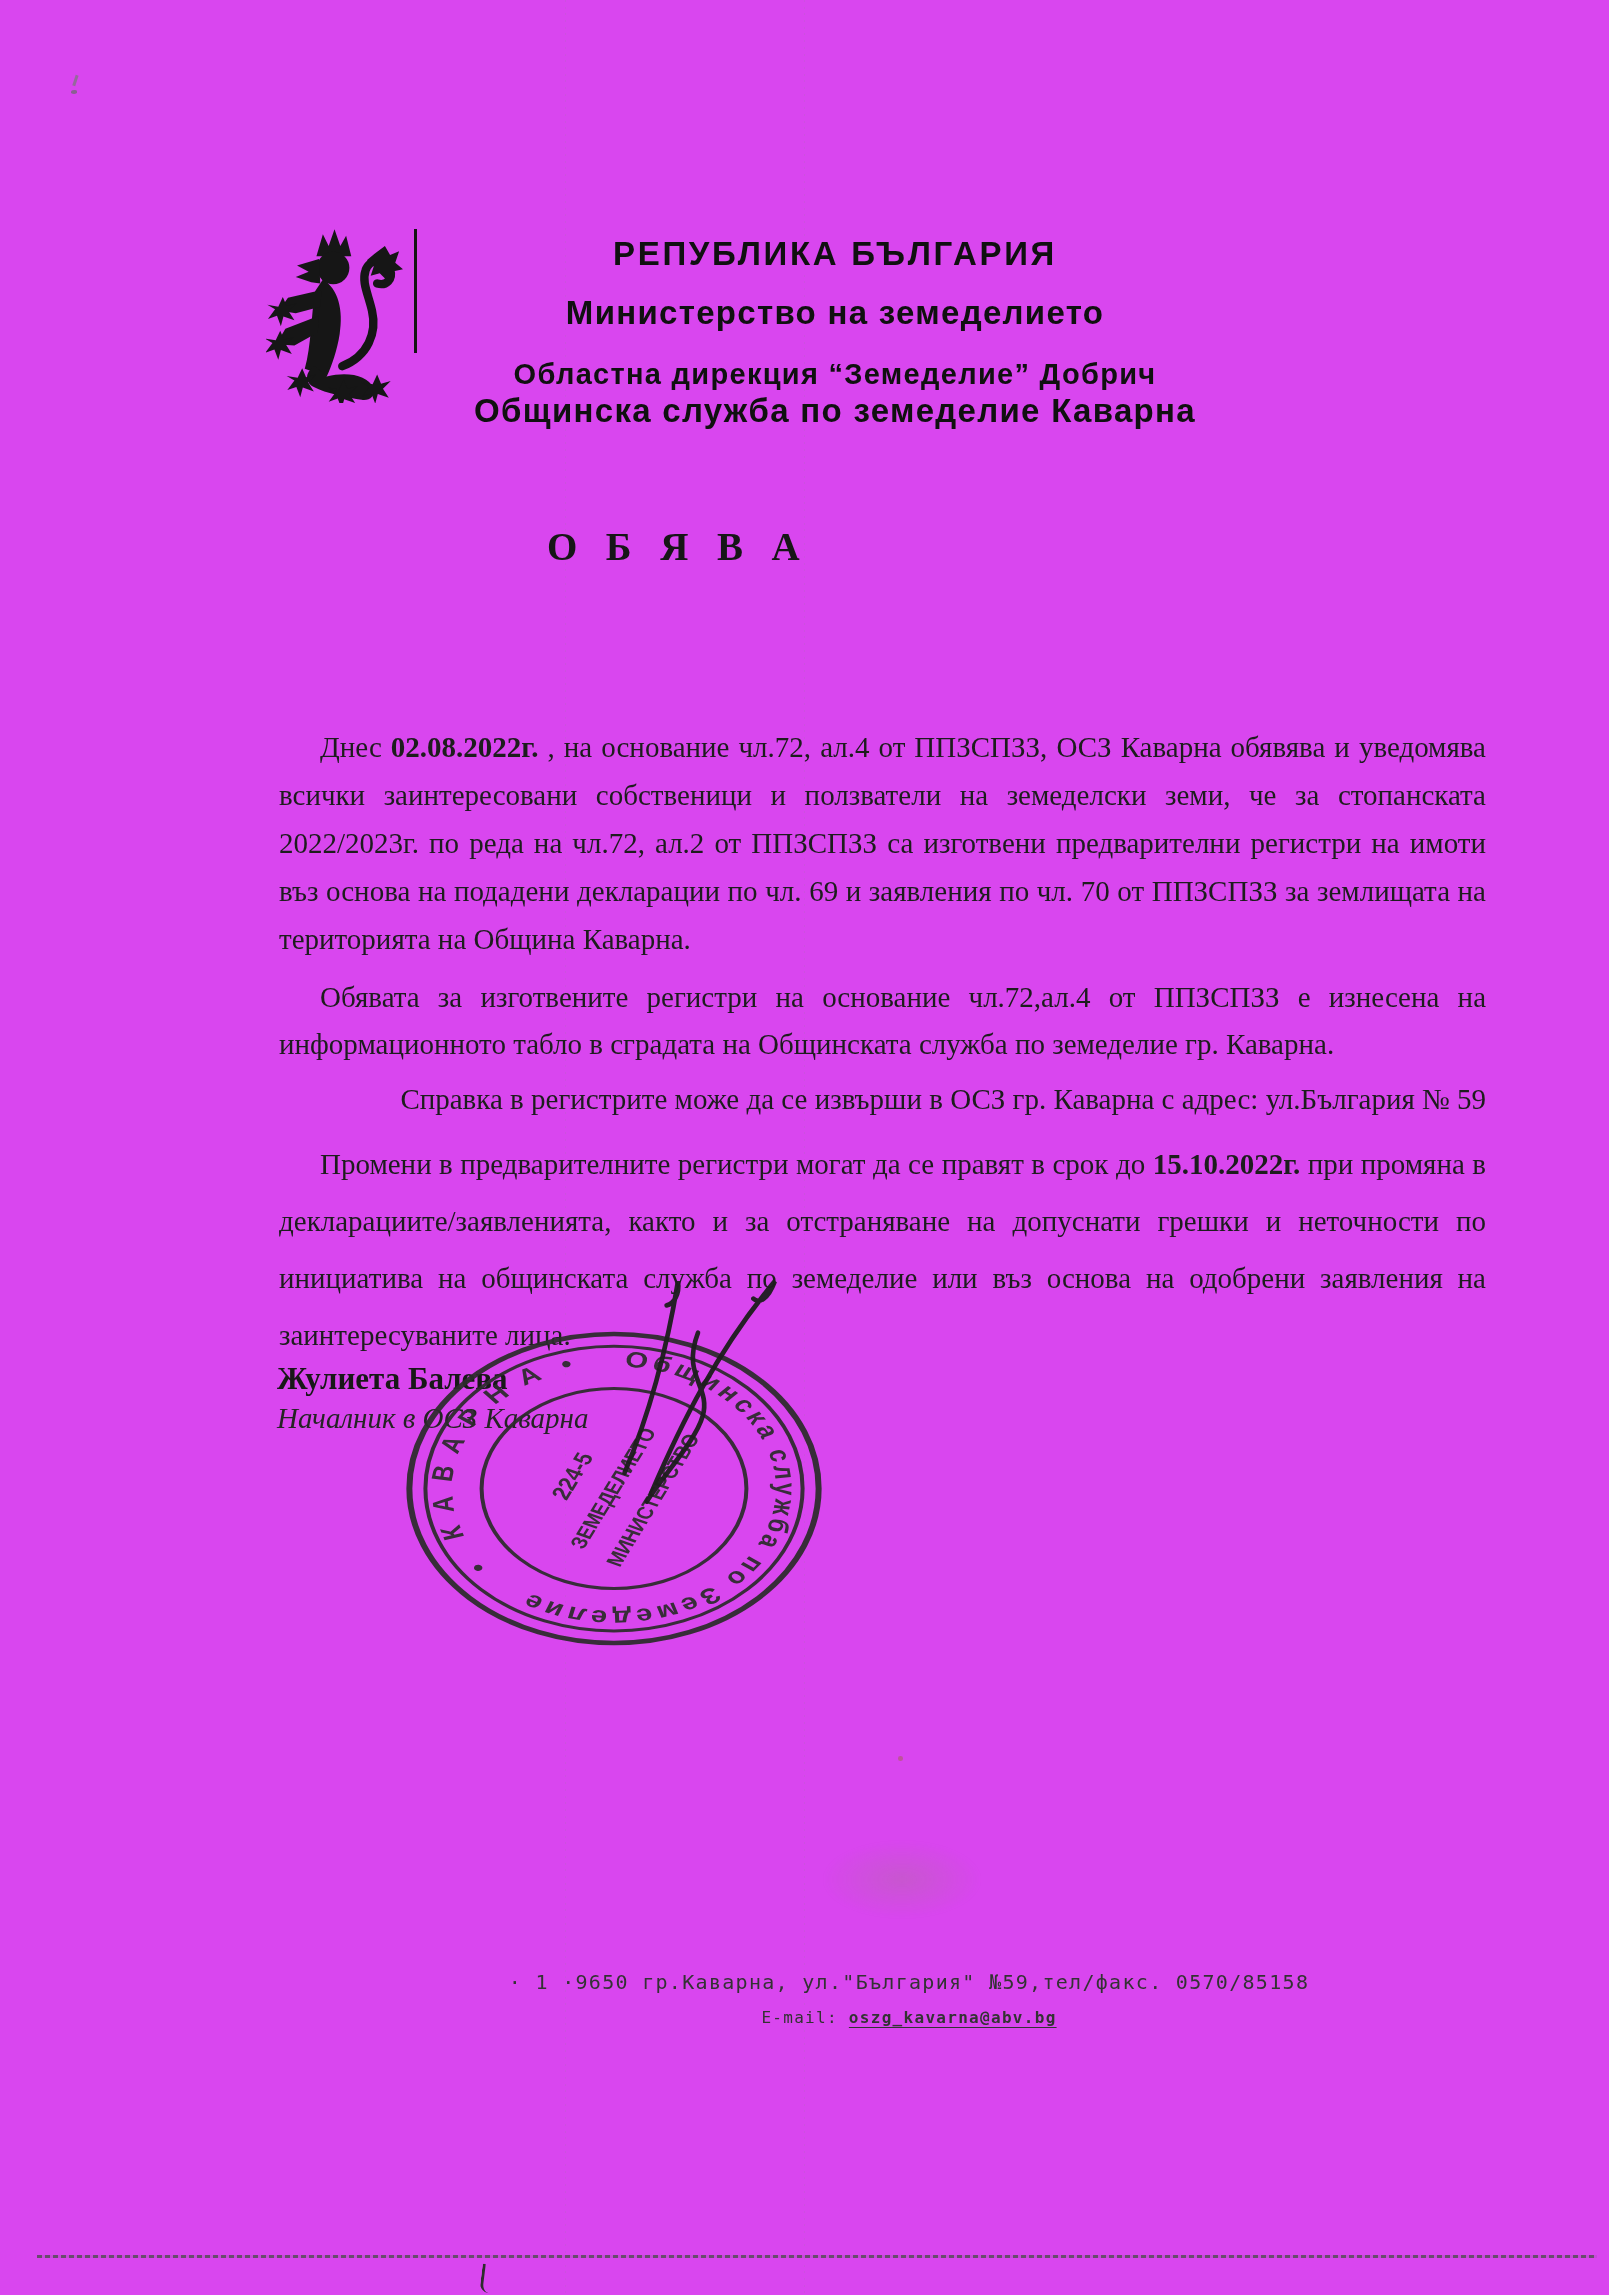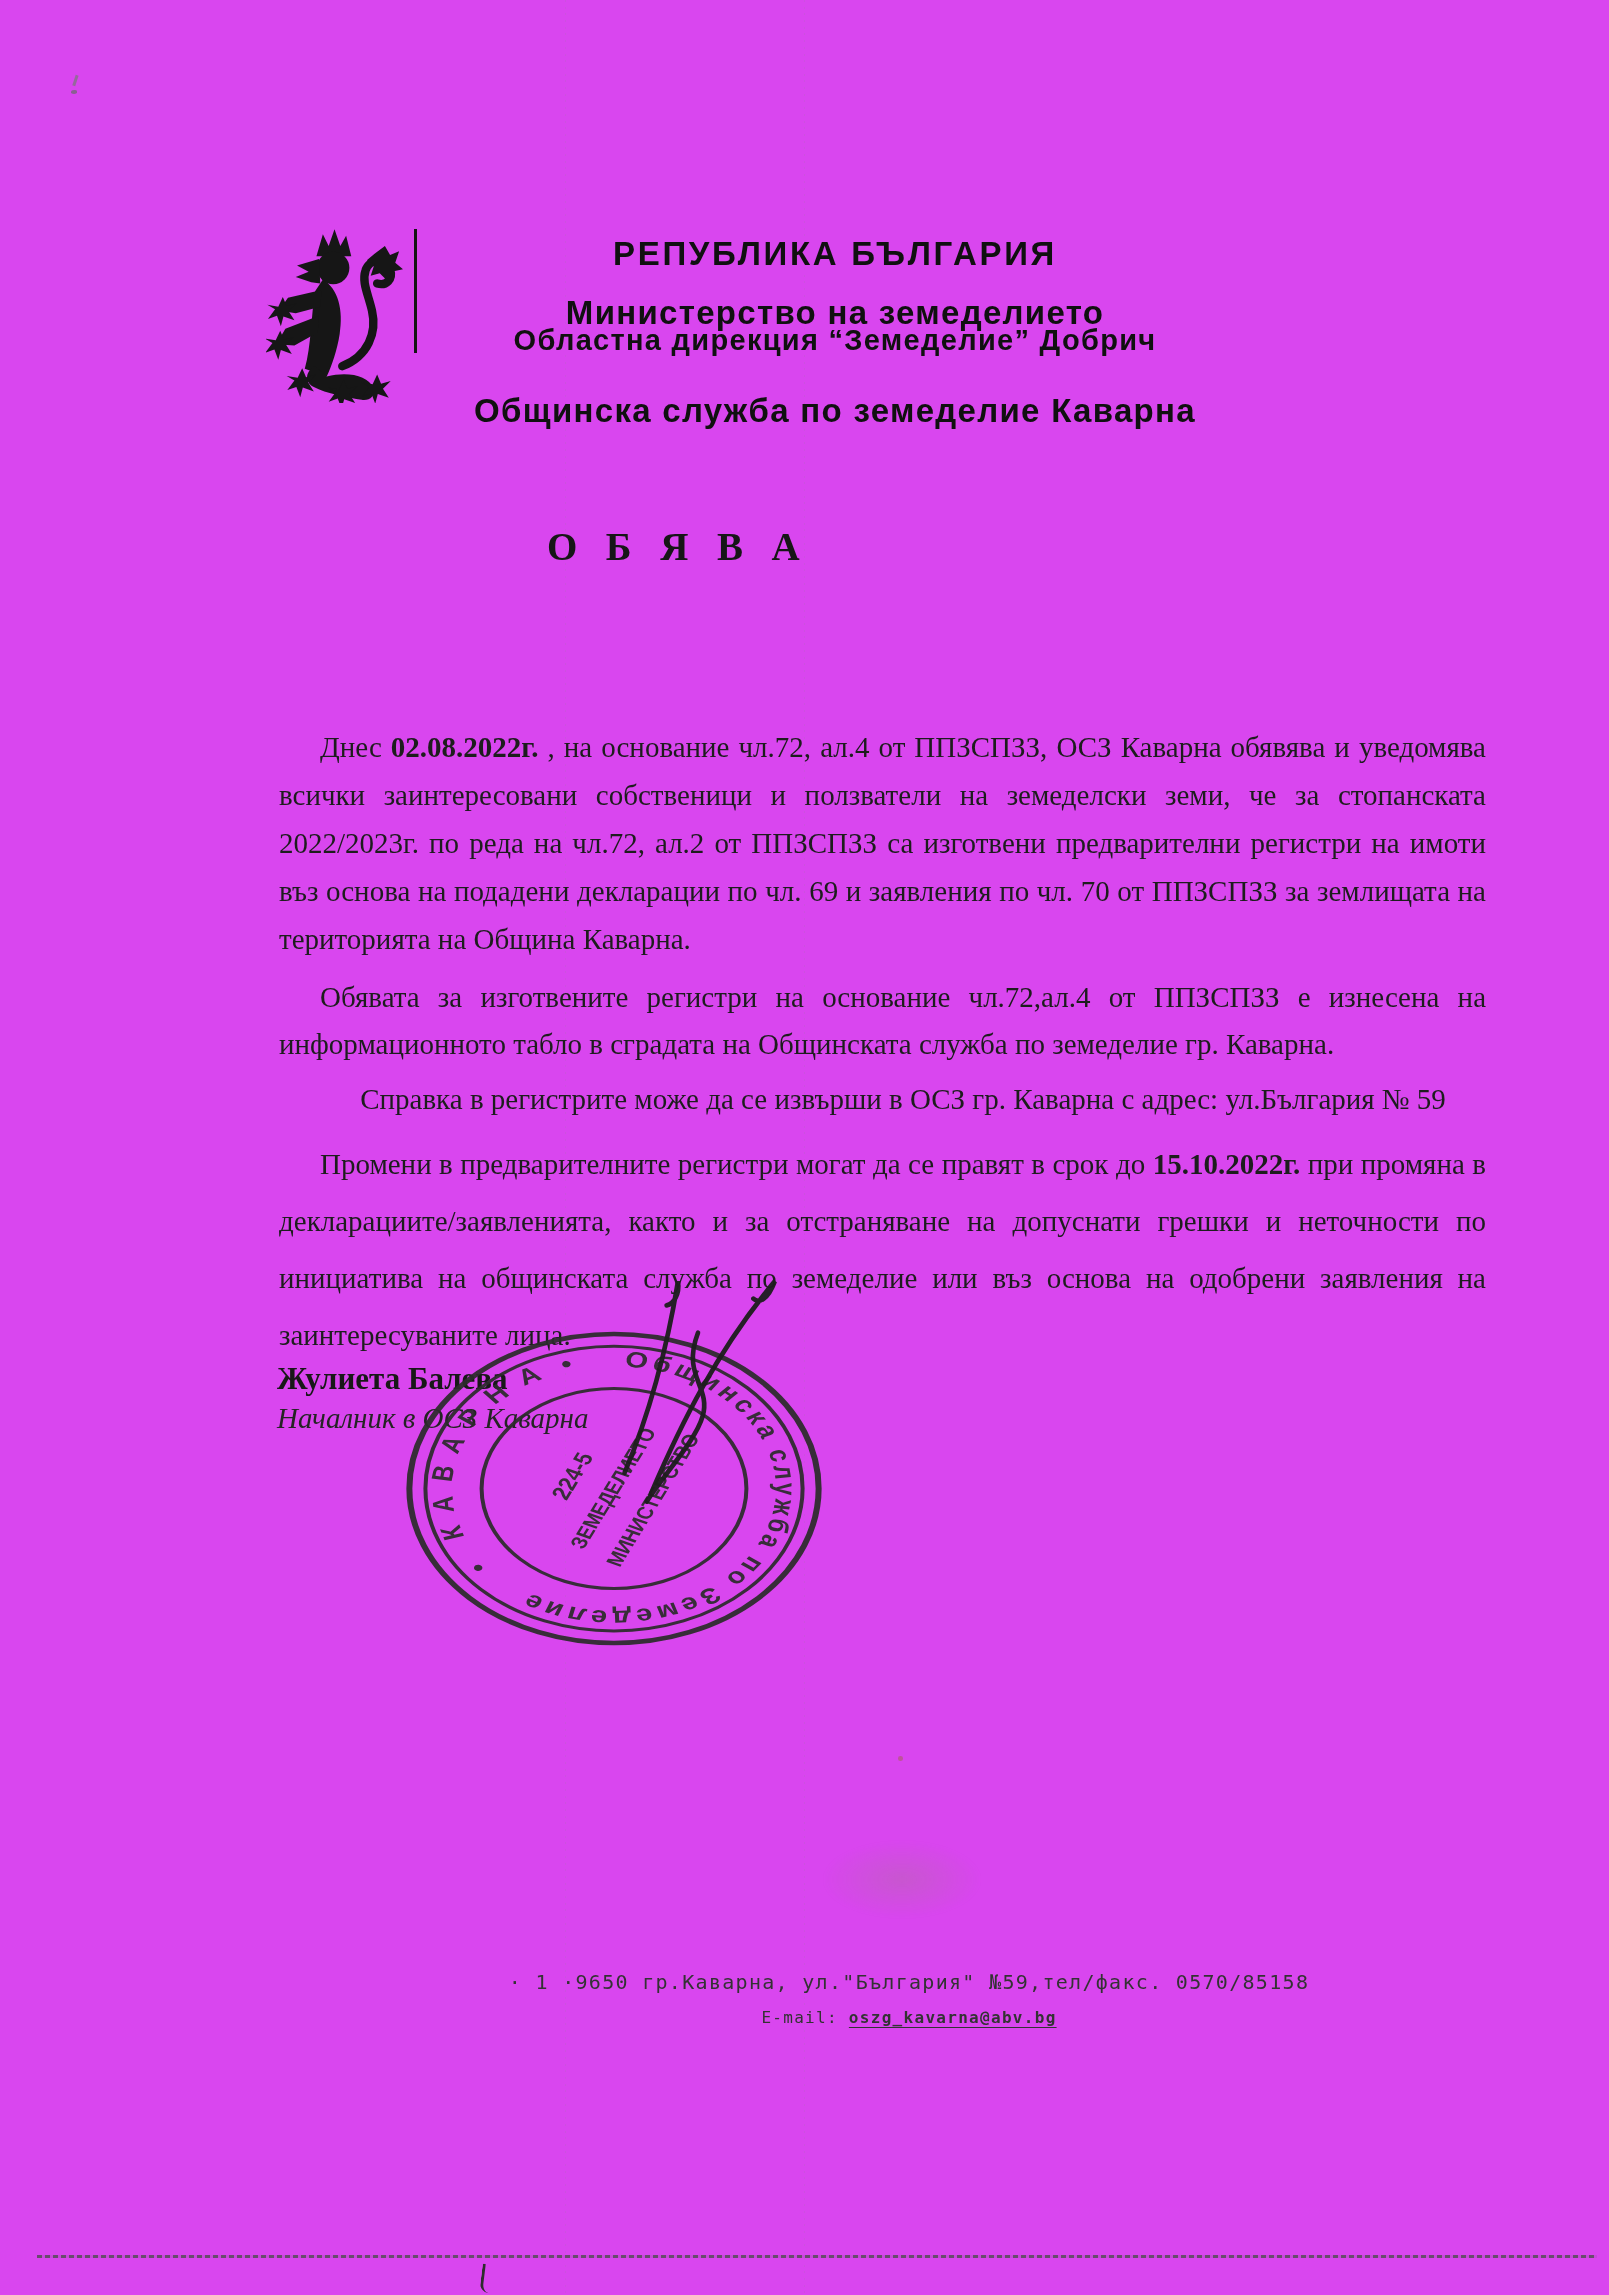--- a/index.html
+++ b/index.html
@@ -17,30 +17,30 @@
   .smudge{position:absolute;left:822px;top:1841px;width:160px;height:77px;filter:blur(2px);
          background:radial-gradient(ellipse at center,rgba(150,135,115,.25),rgba(150,135,115,0) 70%)}
   .red-dot{position:absolute;left:898px;top:1756px;width:4.7px;height:4.7px;border-radius:50%;background:#a85f55;opacity:.55}
   
   .lion{position:absolute;left:266px;top:226px;width:137px;height:177px}
   .divider{position:absolute;left:414px;top:229px;width:3.3px;height:124px;background:#141414}
   .hline{position:absolute;left:287px;width:1096px;text-align:center;white-space:nowrap;
          font-family:"Liberation Sans",sans-serif;font-weight:bold;color:#101010}
   #h-country{top:235px;font-size:33px;letter-spacing:2.7px}
   #h-ministry{top:294px;font-size:33px;letter-spacing:1.3px}
-  #h-directorate{top:324px;font-size:29px;letter-spacing:1.3px}
+  #h-directorate{top:358px;font-size:29px;letter-spacing:1.3px}
   #h-office{top:392px;font-size:33px;letter-spacing:1.3px}
   .title{position:absolute;top:524px;left:0;width:1356px;text-align:center;
          font-weight:bold;font-size:39px;letter-spacing:9.4px;color:#161616}
   
   .para{position:absolute;left:275px;width:1207px;margin:4px;font-size:29px;color:#1d1d1d;
         text-align:justify;text-indent:41px}
   #p1{top:719px;line-height:48px}
   #p2{top:970px;line-height:47px}
-  #p3{top:1072px;line-height:47px;text-align:center}
+  #p3{top:1072px;line-height:47px;text-align:right}
   #p4{top:1132px;line-height:57px}
   .para b{font-weight:bold}
   
   #sig-name{position:absolute;left:277px;top:1361px;font-size:31px;font-weight:bold;color:#181818;white-space:nowrap}
   #sig-role{position:absolute;left:277px;top:1402px;font-size:29px;font-style:italic;color:#242424;white-space:nowrap}
   .stamp{position:absolute;left:400px;top:1327px;width:428px;height:428px;
          transform:scaleY(0.755);transform-origin:left top;opacity:.93}
   .autograph{position:absolute;left:601px;top:1256px;width:214px;height:267px}
   
   .footer{position:absolute;left:321px;top:1970px;width:1176px;text-align:center;

